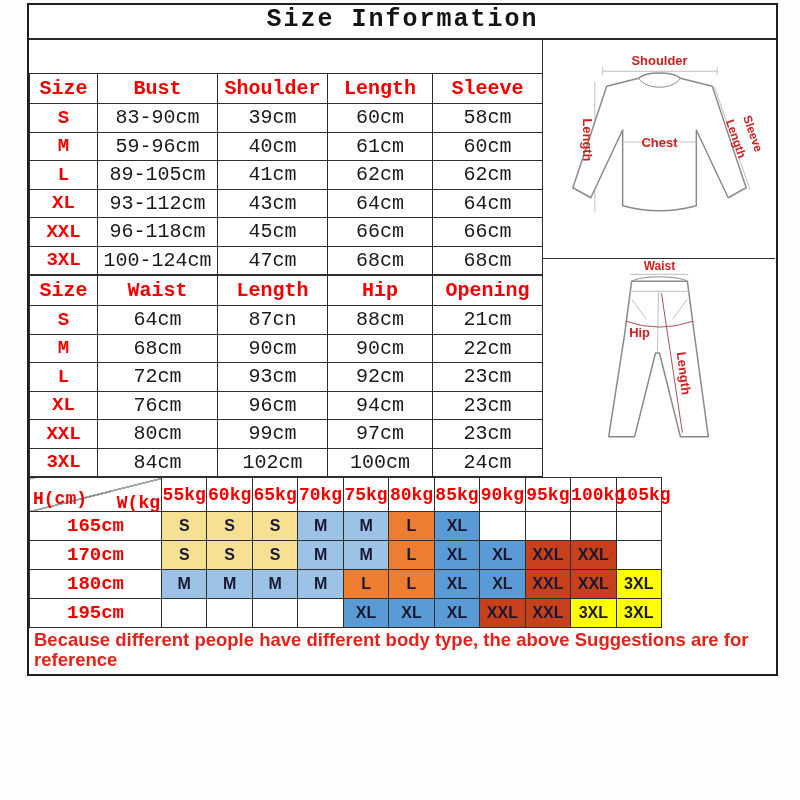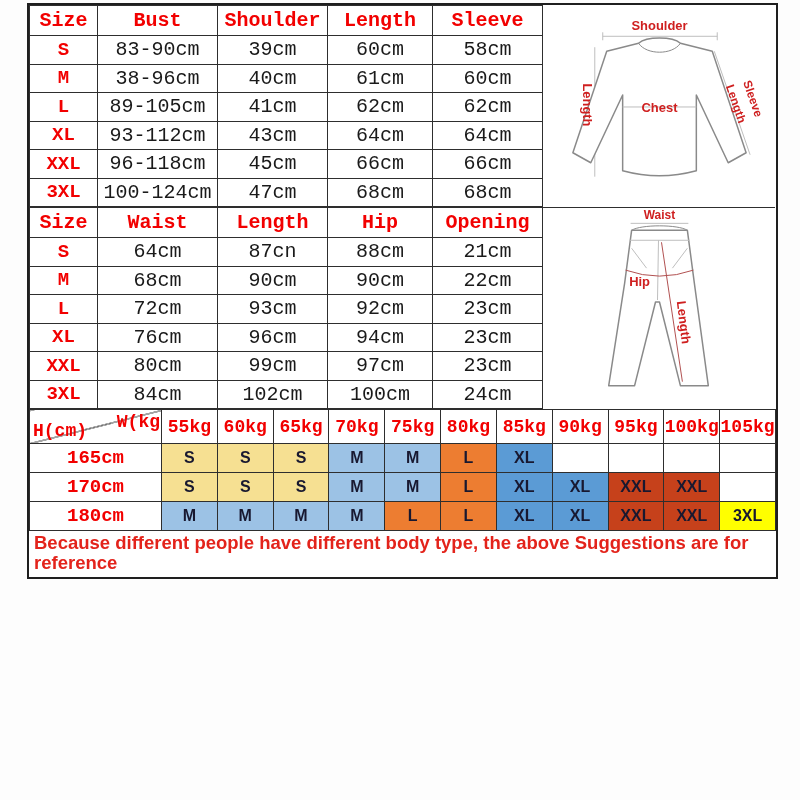--- a/index.html
+++ b/index.html
@@ -7,65 +7,66 @@
   .sheet{width:747px;margin:3px 0 0 27px;border:2px solid #1f1f1f;background:#fff;}
 
   
   .title-row{height:33px;line-height:33px;text-align:center;font:700 25px "Liberation Mono",monospace;
              letter-spacing:2px;color:#141414;border-bottom:2px solid #2a2a2a;}
   .chart-title-row{height:35px;line-height:35px;text-align:center;font:700 24px "Liberation Mono",monospace;
              letter-spacing:2px;color:#141414;}
 
   
   .upper{display:flex;}
-  .tables-col{width:513px;}
+  .tables-col{width:513px;margin-top:33px;}
   .diagrams-col{width:232px;border-left:1.6px solid #2e2e2e;display:flex;flex-direction:column;}
   .diagram-box{flex:1 1 50%;position:relative;}
   .diagram-box.top{border-bottom:1.6px solid #2e2e2e;}
 
   table{border-collapse:collapse;}
   .spec-table{table-layout:fixed;width:513px;}
   .spec-table col.c0{width:68px}.spec-table col.c1{width:120px}.spec-table col.c2{width:110px}
   .spec-table col.c3{width:105px}.spec-table col.c4{width:110px}
   .spec-table th{height:27px;font:700 20px "Liberation Mono",monospace;color:#f20000;
                  border:1.6px solid #2e2e2e;text-align:center;}
   .spec-table td{height:25.5px;font:400 20px "Liberation Mono",monospace;color:#1a1a1a;
                  border:1.6px solid #2e2e2e;text-align:center;}
   .spec-table td.size-cell{color:#f20000;font-weight:700;font-size:19px;}
 
   
   .note-row{height:33px;line-height:33px;text-align:center;font:700 19px "Liberation Serif",serif;
             color:#e00000;border-top:2px solid #2a2a2a;border-bottom:2px solid #2a2a2a;white-space:pre-wrap;}
 
   
-  .hw-table{table-layout:fixed;width:747px;border-top:1.6px solid #2e2e2e;}
+  .hw-table{table-layout:fixed;width:633px;border-top:1.6px solid #2e2e2e;}
   .hw-table th,.hw-table td{border:1.6px solid #2e2e2e;text-align:center;}
   .hw-table th.corner{width:131px;height:33px;position:relative;padding:0;
       background:linear-gradient(to bottom right,#fff 49.2%,#4a4a4a 49.2%,#4a4a4a 50.8%,#fff 50.8%);}
   .hw-table th.corner .h-lab{position:absolute;left:3px;bottom:2px;font:700 18px "Liberation Mono",monospace;color:#f20000;}
-  .hw-table th.corner .w-lab{position:absolute;right:1px;top:2px;font:700 18px "Liberation Mono",monospace;color:#f20000;}
+  .hw-table th.corner .w-lab{position:absolute;right:1px;top:15px;font:700 18px "Liberation Mono",monospace;color:#f20000;}
   .hw-table th.w-head{font:700 18px "Liberation Mono",monospace;color:#f20000;height:33px;padding:0;}
   .hw-table th.h-head{font:700 19px "Liberation Mono",monospace;color:#f20000;height:26px;}
   .hw-table td{font:700 16px "Liberation Sans",sans-serif;color:#181830;height:26px;padding:0;}
 
   
   .footer{padding:2px 5px 4px 5px;font:700 18.5px "Liberation Sans",sans-serif;color:#e3231b;line-height:20px;}
 
   
   .svg-label{font:700 13px "Liberation Sans",sans-serif;fill:#cf2020;}
   .svg-label.small{font-size:12px;}
   .outline{fill:#ffffff;stroke:#8a8a8a;stroke-width:1.5;stroke-linejoin:round;}
   .thinline{fill:none;stroke:#bdbdbd;stroke-width:1;}
   .redline{fill:none;stroke:#b05050;stroke-width:1;}
 </style>
 </head>
 <body>
 
 <div class="sheet">
 
+  <div class="title-row">Size Information</div>
 
   <div class="upper">
     <div class="tables-col">
       <table class="spec-table">
         <colgroup>
             <col class="c0">
             <col class="c1">
             <col class="c2">
             <col class="c3">
             <col class="c4">
@@ -82,21 +83,21 @@
           <tbody>
             <tr>
               <td class="size-cell">S</td>
               <td class="val-cell">83-90cm</td>
               <td class="val-cell">39cm</td>
               <td class="val-cell">60cm</td>
               <td class="val-cell">58cm</td>
             </tr>
             <tr>
               <td class="size-cell">M</td>
-              <td class="val-cell">38-96cm</td>
+              <td class="val-cell">59-96cm</td>
               <td class="val-cell">40cm</td>
               <td class="val-cell">61cm</td>
               <td class="val-cell">60cm</td>
             </tr>
             <tr>
               <td class="size-cell">L</td>
               <td class="val-cell">89-105cm</td>
               <td class="val-cell">41cm</td>
               <td class="val-cell">62cm</td>
               <td class="val-cell">62cm</td>
@@ -284,20 +285,34 @@
           <td style="background: rgb(156, 194, 229);">M</td>
           <td style="background: rgb(156, 194, 229);">M</td>
           <td style="background: rgb(237, 125, 49);">L</td>
           <td style="background: rgb(237, 125, 49);">L</td>
           <td style="background: rgb(91, 155, 213);">XL</td>
           <td style="background: rgb(91, 155, 213);">XL</td>
           <td style="background: rgb(198, 65, 27);">XXL</td>
           <td style="background: rgb(198, 65, 27);">XXL</td>
           <td style="background: rgb(255, 255, 0);">3XL</td>
         </tr>
+        <tr>
+          <th class="h-head">195cm</th>
+          <td style="background: rgb(255, 255, 255);"></td>
+          <td style="background: rgb(255, 255, 255);"></td>
+          <td style="background: rgb(255, 255, 255);"></td>
+          <td style="background: rgb(255, 255, 255);"></td>
+          <td style="background: rgb(91, 155, 213);">XL</td>
+          <td style="background: rgb(91, 155, 213);">XL</td>
+          <td style="background: rgb(91, 155, 213);">XL</td>
+          <td style="background: rgb(198, 65, 27);">XXL</td>
+          <td style="background: rgb(198, 65, 27);">XXL</td>
+          <td style="background: rgb(255, 255, 0);">3XL</td>
+          <td style="background: rgb(255, 255, 0);">3XL</td>
+        </tr>
       </tbody>
     </table>
 
   <div class="footer">
     <div>Because different people have different body type, the above Suggestions are for reference</div>
 
   </div>
 
 </div>
 

